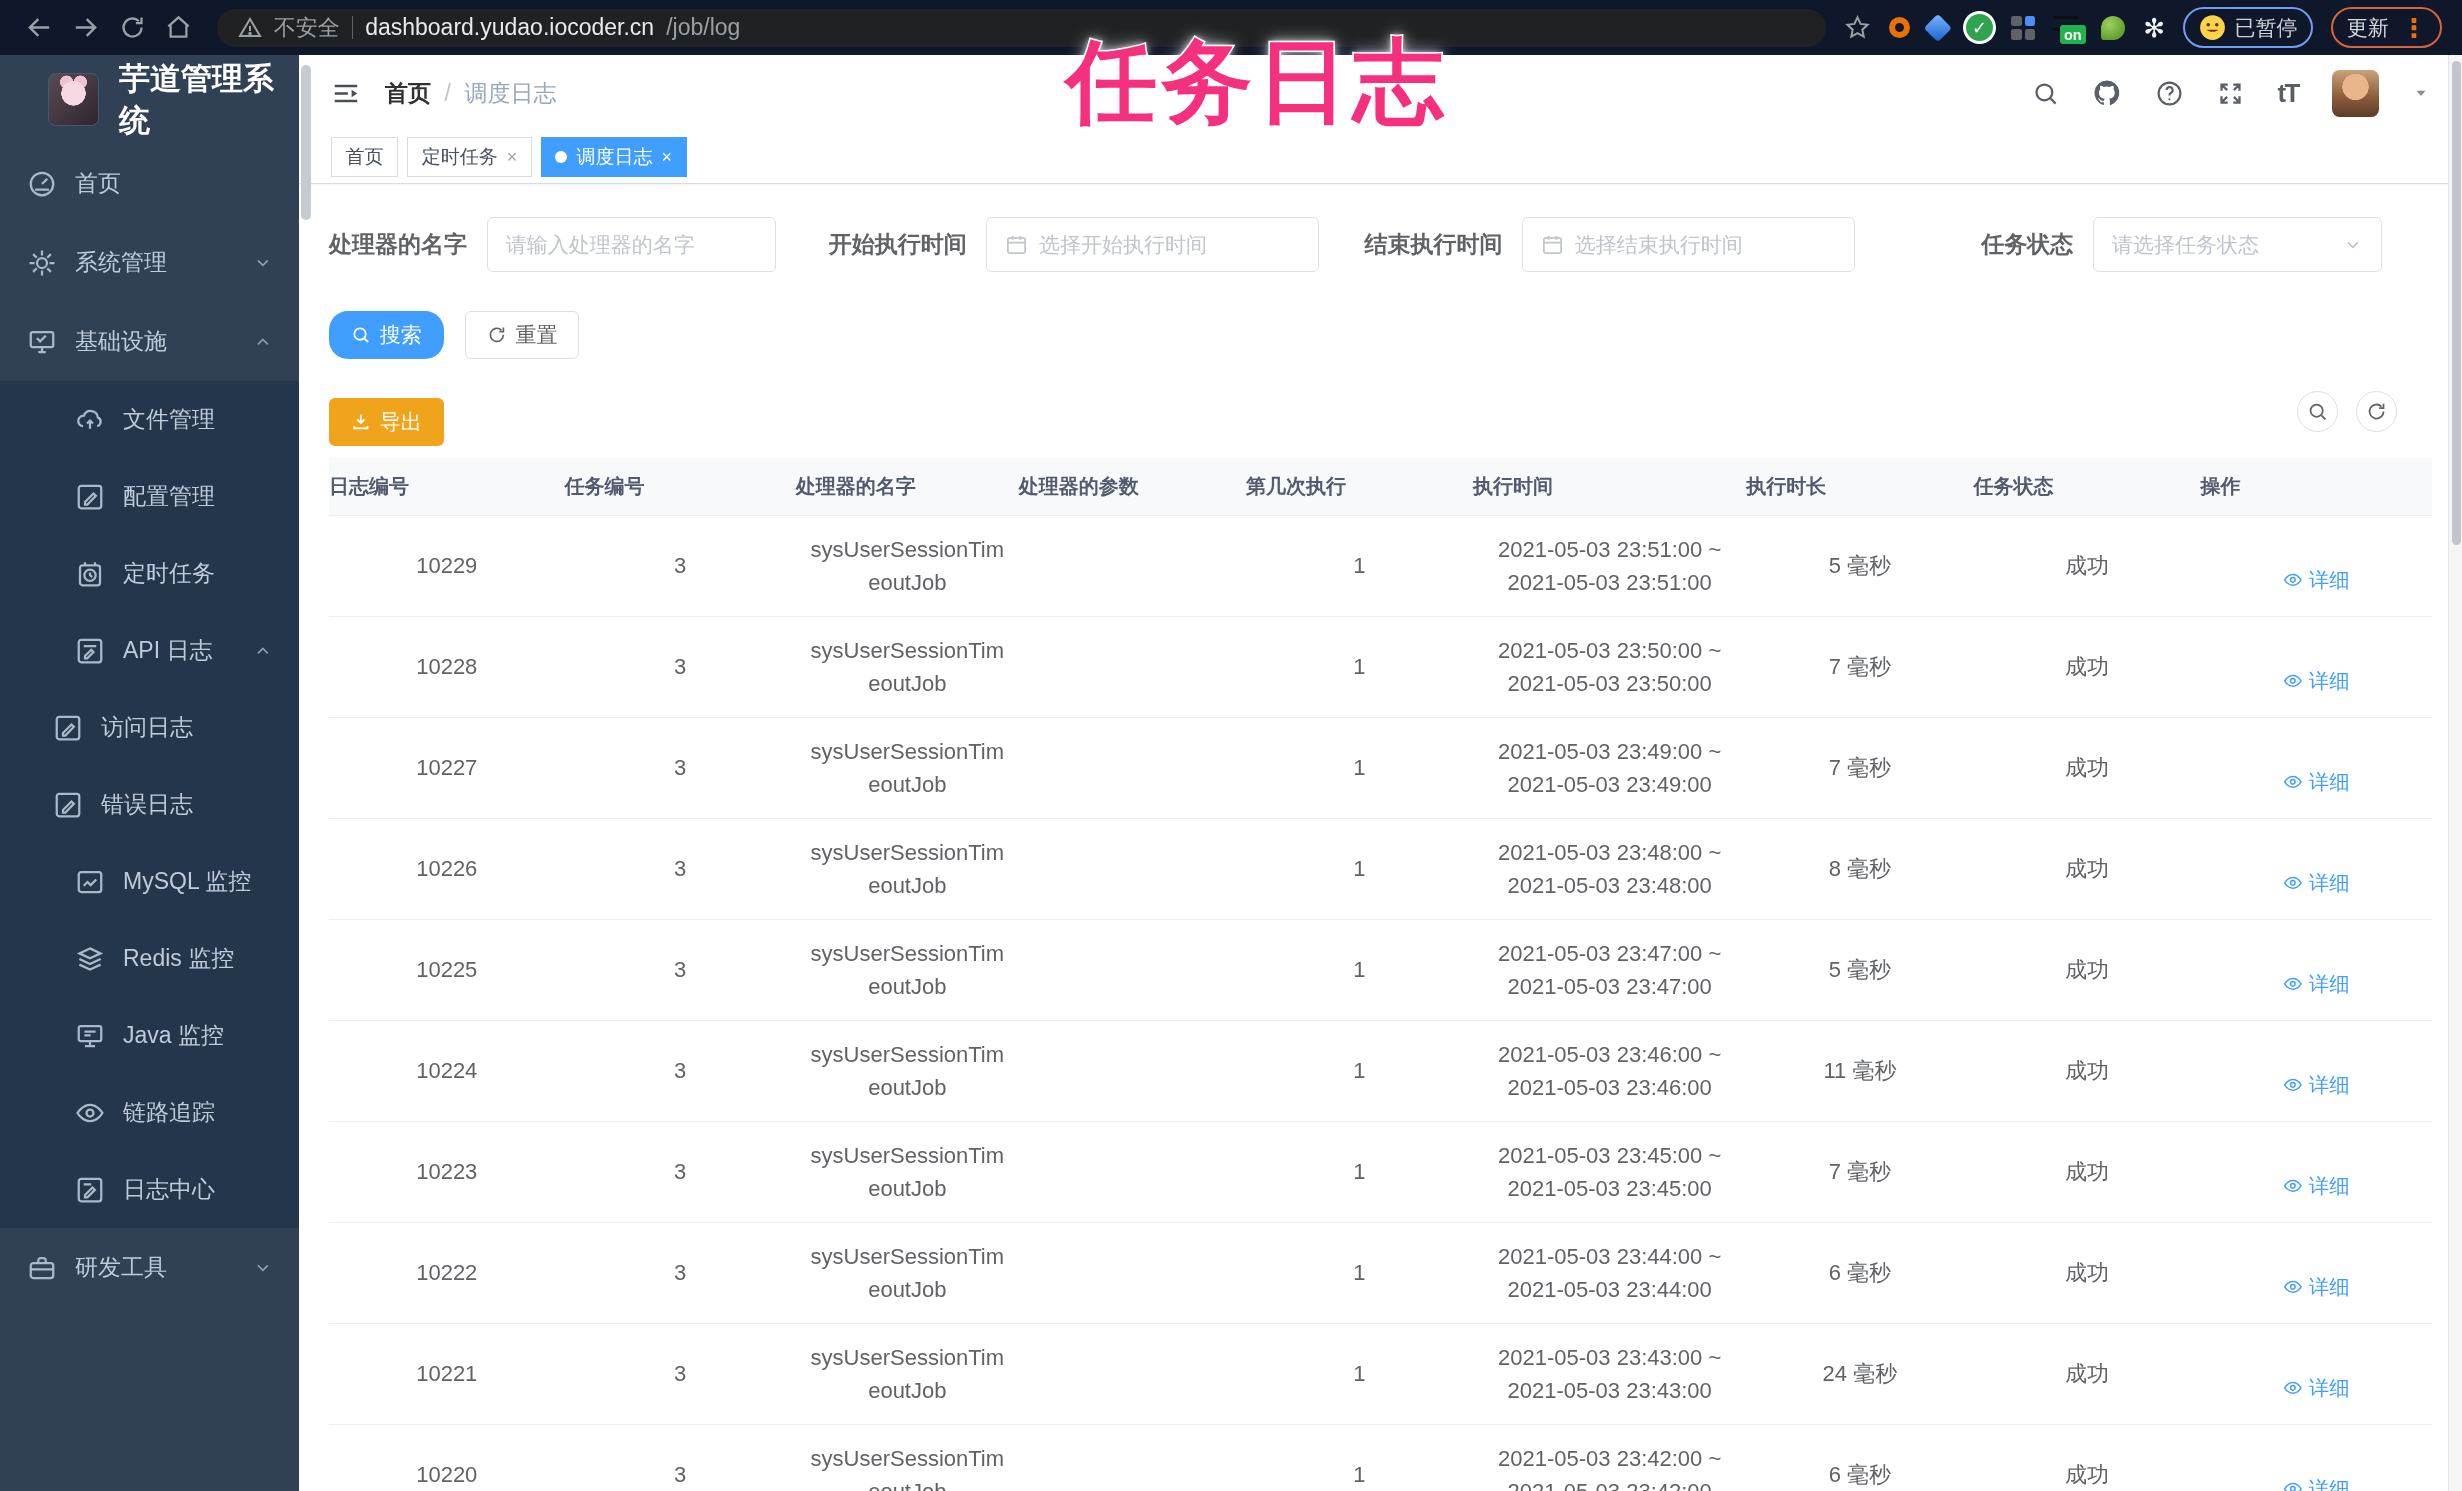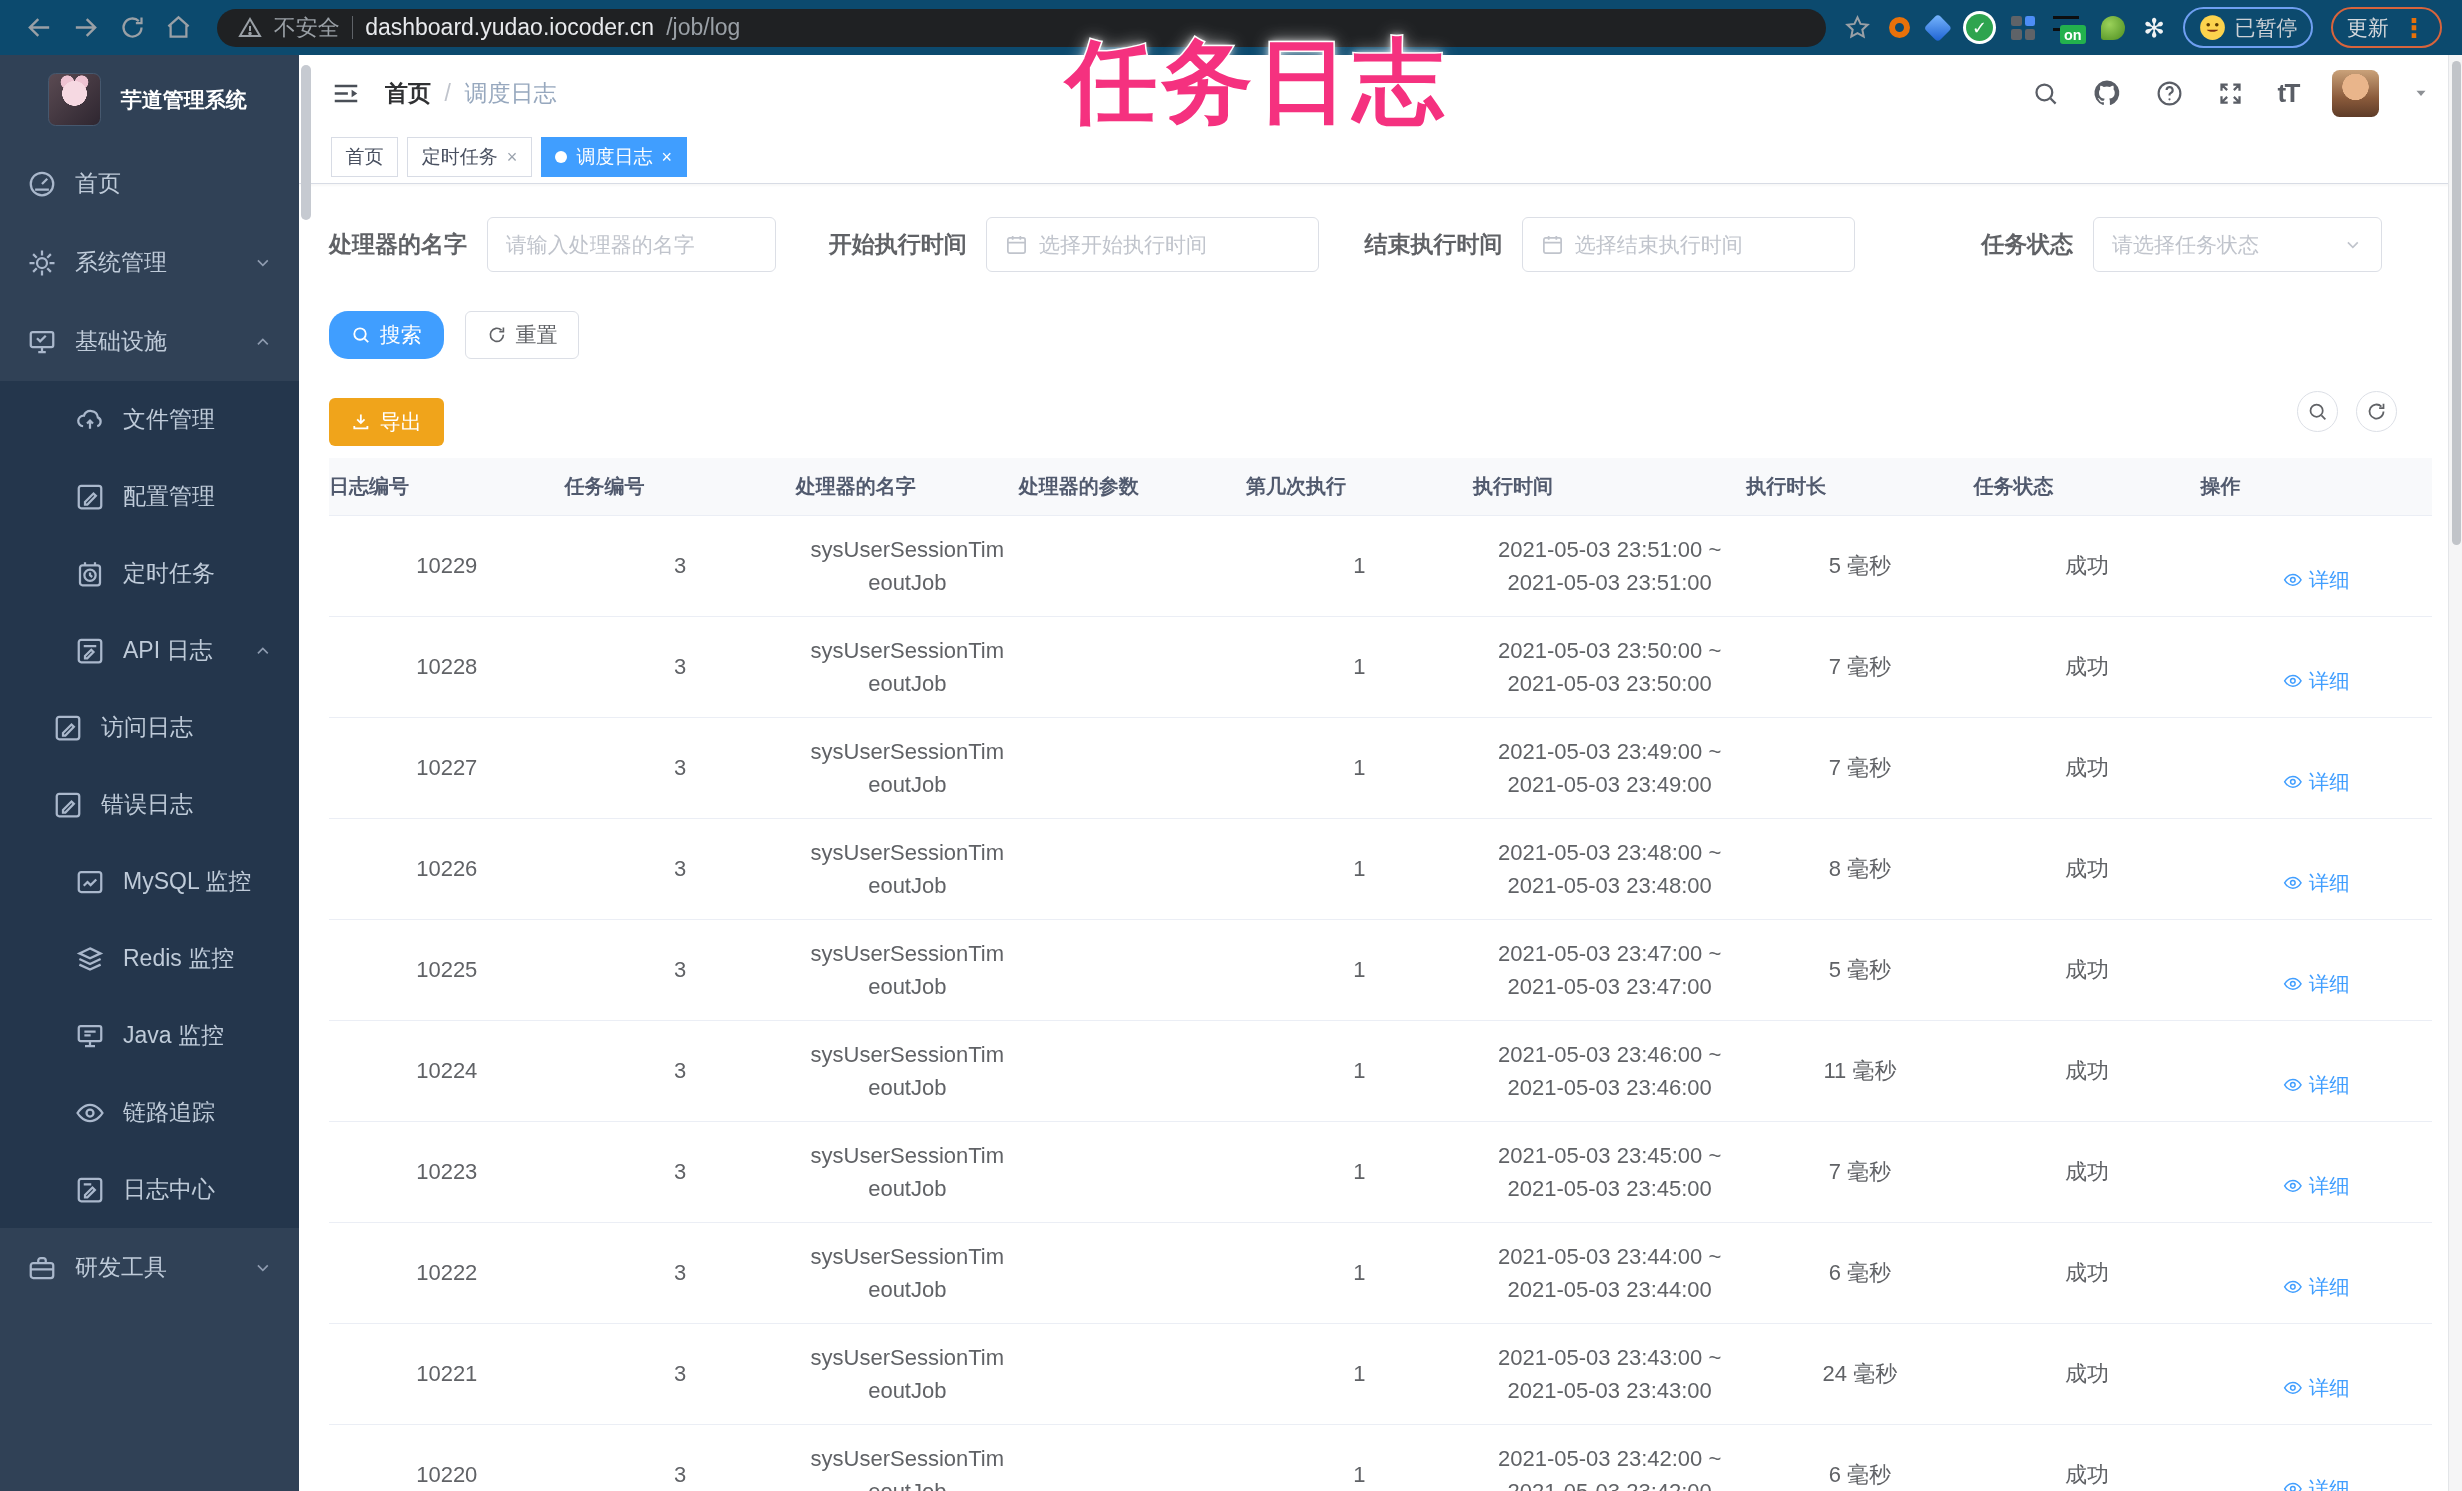--- a/index.html
+++ b/index.html
@@ -1,21 +1,21 @@
 <!DOCTYPE html>
 <html style="font-size:12px"><head>
 <meta charset="utf-8">
 <style>
   * { box-sizing: border-box; margin: 0; padding: 0; }
   html,body { width:2462px; height:1491px; overflow:hidden; }
   body { position:relative; font-family:"Liberation Sans","DejaVu Sans",sans-serif; background:#fff; color:#606266; }
   svg { display:block; }
 
   
-  .browser-bar { position:absolute; top:0; left:0; right:0; height:55px; background:#0c4a6e; display:flex; align-items:center; padding:0 19.7px; gap:7.6px; z-index:5; }
+  .browser-bar { position:absolute; top:0; left:0; right:0; height:55px; background:#0f172a; display:flex; align-items:center; padding:0 19.7px; gap:7.6px; z-index:5; }
   .nav-ico { width:39px; height:39px; display:flex; align-items:center; justify-content:center; color:#9aa0a6; border-radius:50%; flex:none; }
   .omnibox { flex:1; height:38px; margin:0 10.6px; background:#1f2123; border-radius:19.7px; display:flex; align-items:center; padding:0 21px; gap:12px; min-width:0; }
   .omnibox .sec-label { color:#9aa0a6; font-size:22px; }
   .omnibox .divider { width:1.5px; height:23px; background:#5f6368; }
   .omnibox .url-host { color:#e8eaed; font-size:23px; }
   .omnibox .url-path { color:#9aa0a6; font-size:23px; }
   .ext-area { display:flex; align-items:center; gap:18px; flex:none; }
   .chip { display:flex; align-items:center; gap:9px; border-radius:756px; padding:4.5px 13.6px; flex:none; }
   .chip.paused { border:2.3px solid #6f9ff1; color:#cdd1d6; font-size:21px; }
   .chip.update { border:2.3px solid #d9643c; color:#d6d9dd; font-size:21px; gap:12px; }
@@ -40,21 +40,21 @@
     text-shadow:0 0 7.6px rgba(255,255,255,.95), 0 0 16.7px rgba(255,255,255,.8); font-family:"DejaVu Sans",sans-serif; }
 
   
   .sidebar { position:absolute; top:55px; left:0; bottom:0; width:299px; background:#304156; z-index:2; }
   .logo-row { height:89px; display:flex; align-items:center; padding-left:48px; gap:19.7px; }
   .logo-img { width:53px; height:53px; border-radius:7.6px; background:
       radial-gradient(circle at 50% 38%, #f6d9e2 0 30%, transparent 31%),
       radial-gradient(circle at 36% 16%, #eec3d2 0 12%, transparent 13%),
       radial-gradient(circle at 64% 16%, #eec3d2 0 12%, transparent 13%),
       linear-gradient(135deg,#5a4a52,#2e2630); border:1.5px solid #46586e; }
-  .logo-title { color:#ffffff; font-size:21px; font-weight:bold; }
+  .logo-title { color:#ffffff; font-size:31px; font-weight:bold; }
   .menu-item { height:79px; display:flex; align-items:center; padding:0 26px 0 27px; gap:18px; color:#bfcbd9; font-size:23px; cursor:pointer; }
   .menu-item .mi-icon { color:#aab8cc; flex:none; }
   .menu-item .chev { margin-left:auto; color:#8f9cb0; }
   .submenu { background:#24364c; }
   .submenu .menu-item { height:77px; padding-left:75px; }
   .submenu .menu-item.lvl2 { padding-left:53px; }
 
   .side-scroll-thumb { position:absolute; top:65px; left:301px; width:9.8px; height:155px; background:#c6cad1; border-radius:5.3px; z-index:3; }
   .page-scrollbar { position:absolute; top:55px; right:0; bottom:0; width:13.6px; background:#f5f5f6; border-left:0.8px solid #e3e5e8; z-index:4; }
   .page-scrollbar .thumb { position:absolute; top:6px; left:2.3px; width:9px; height:484px; background:#c1c4c9; border-radius:4.5px; }

